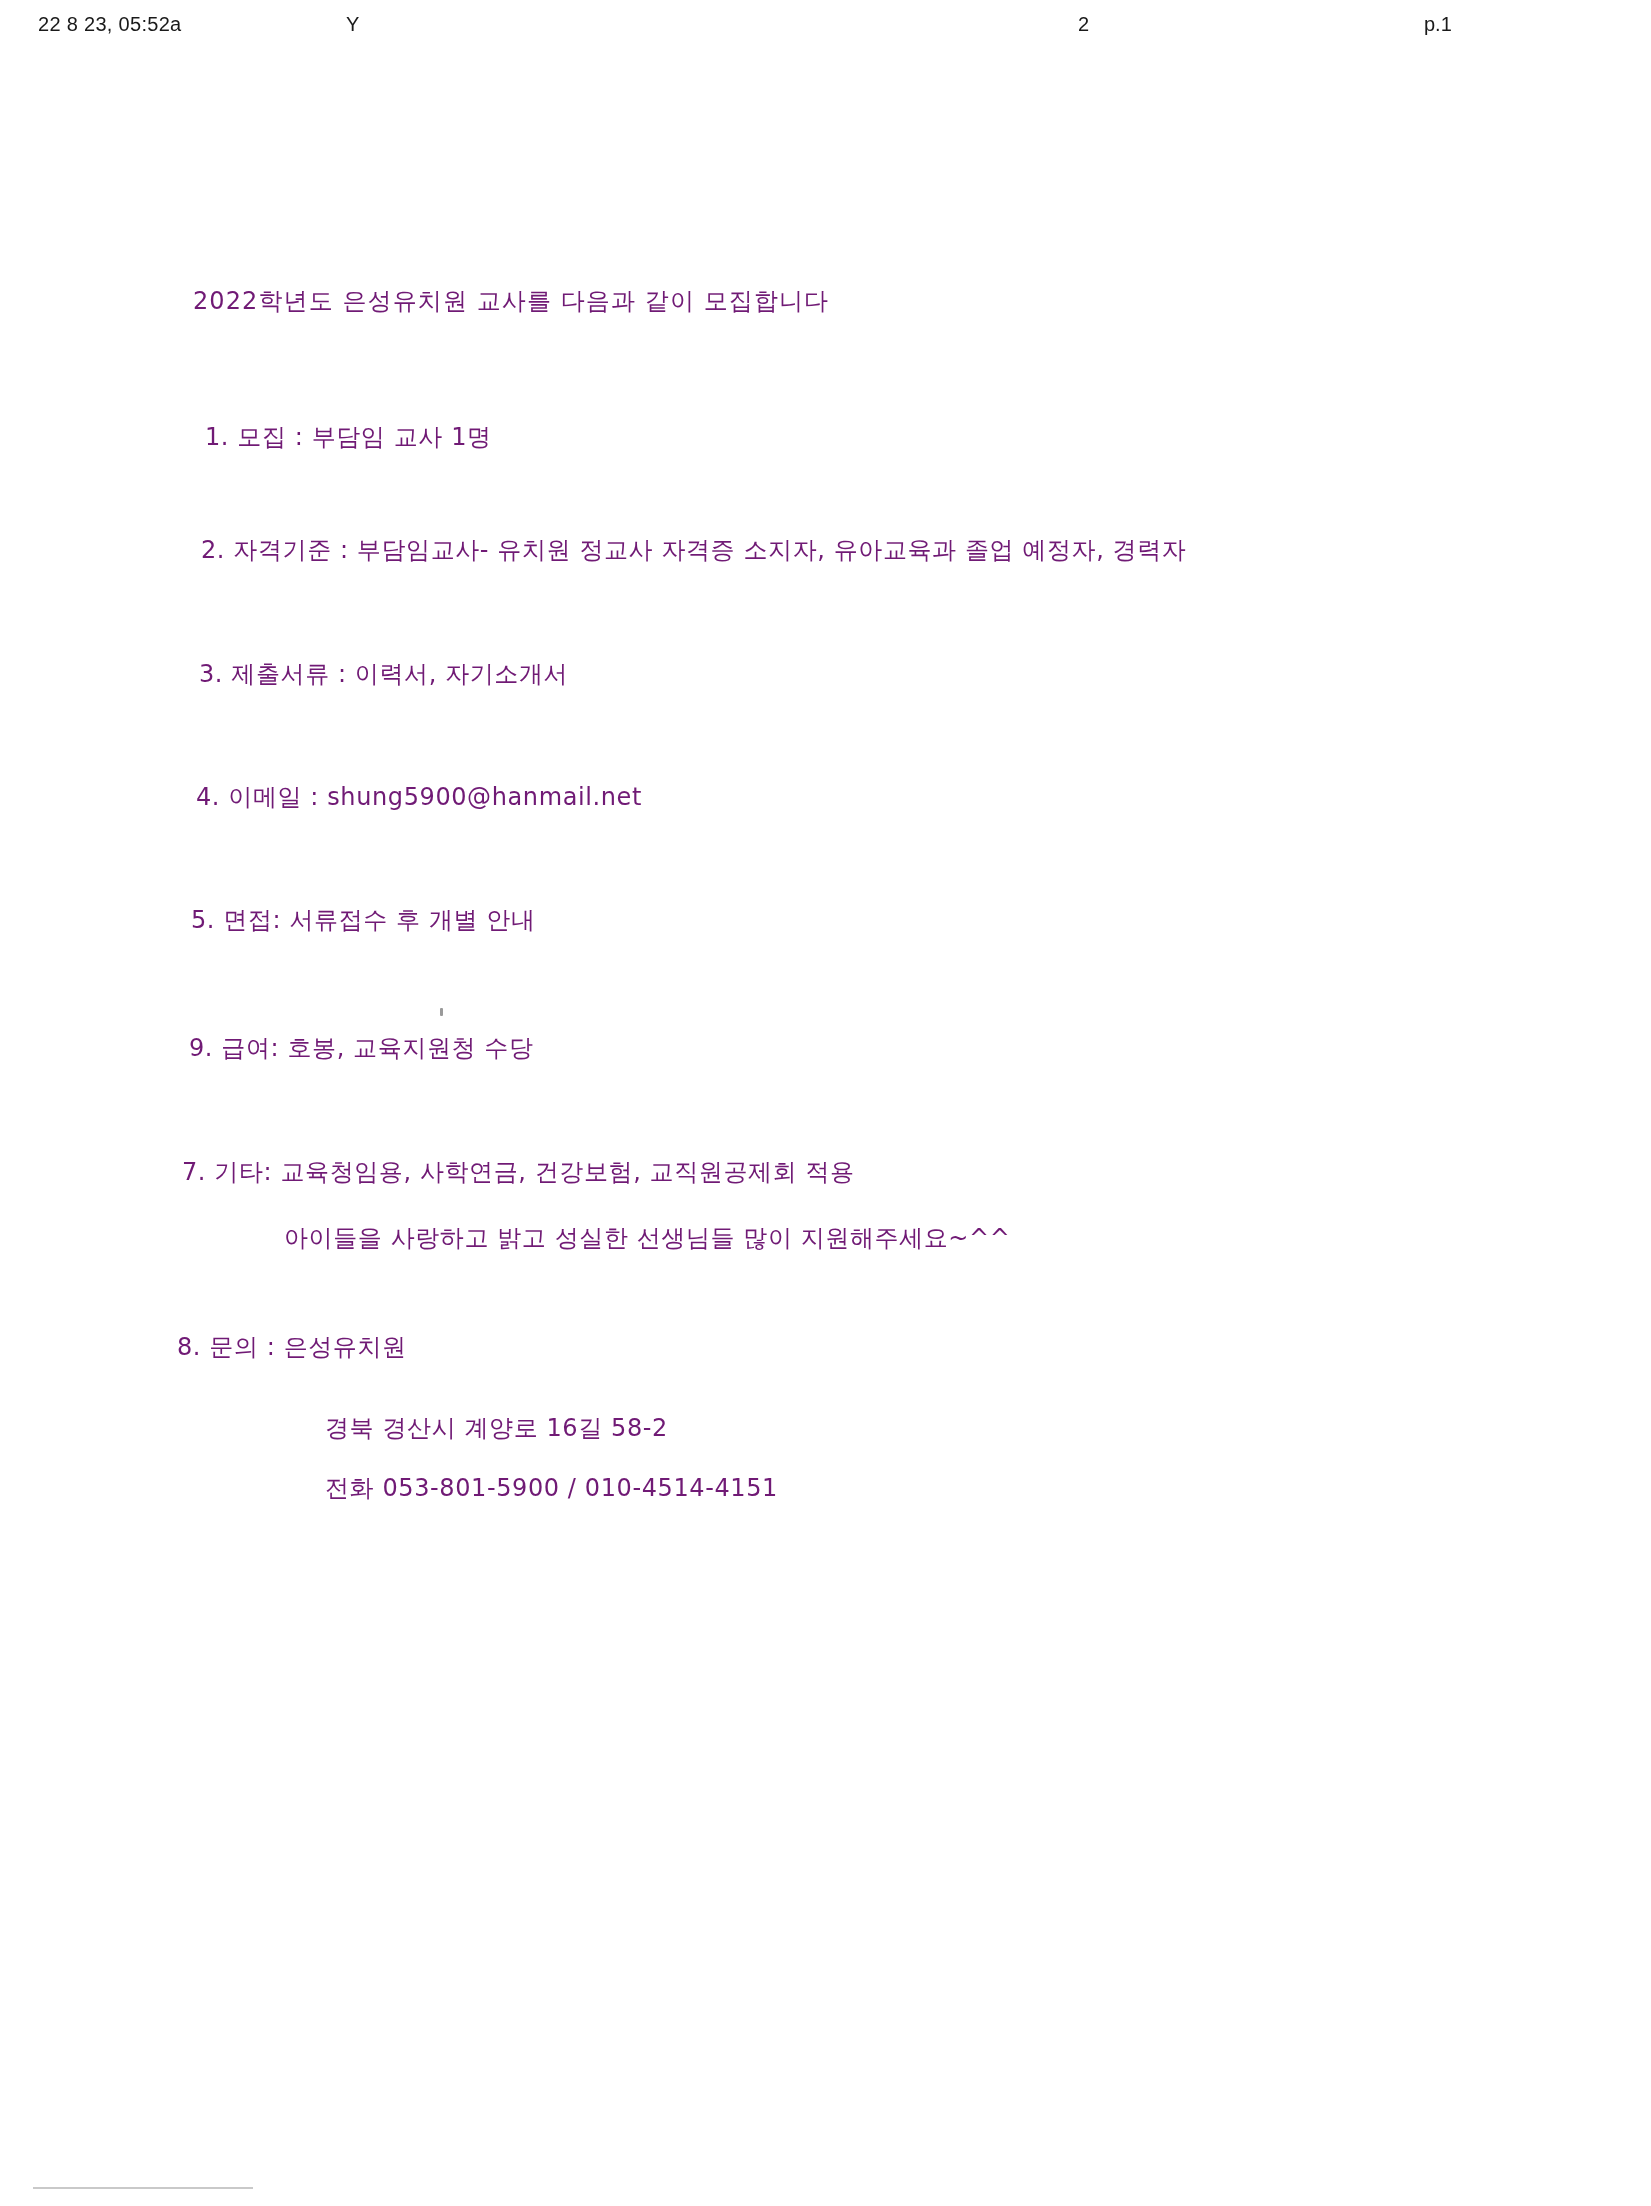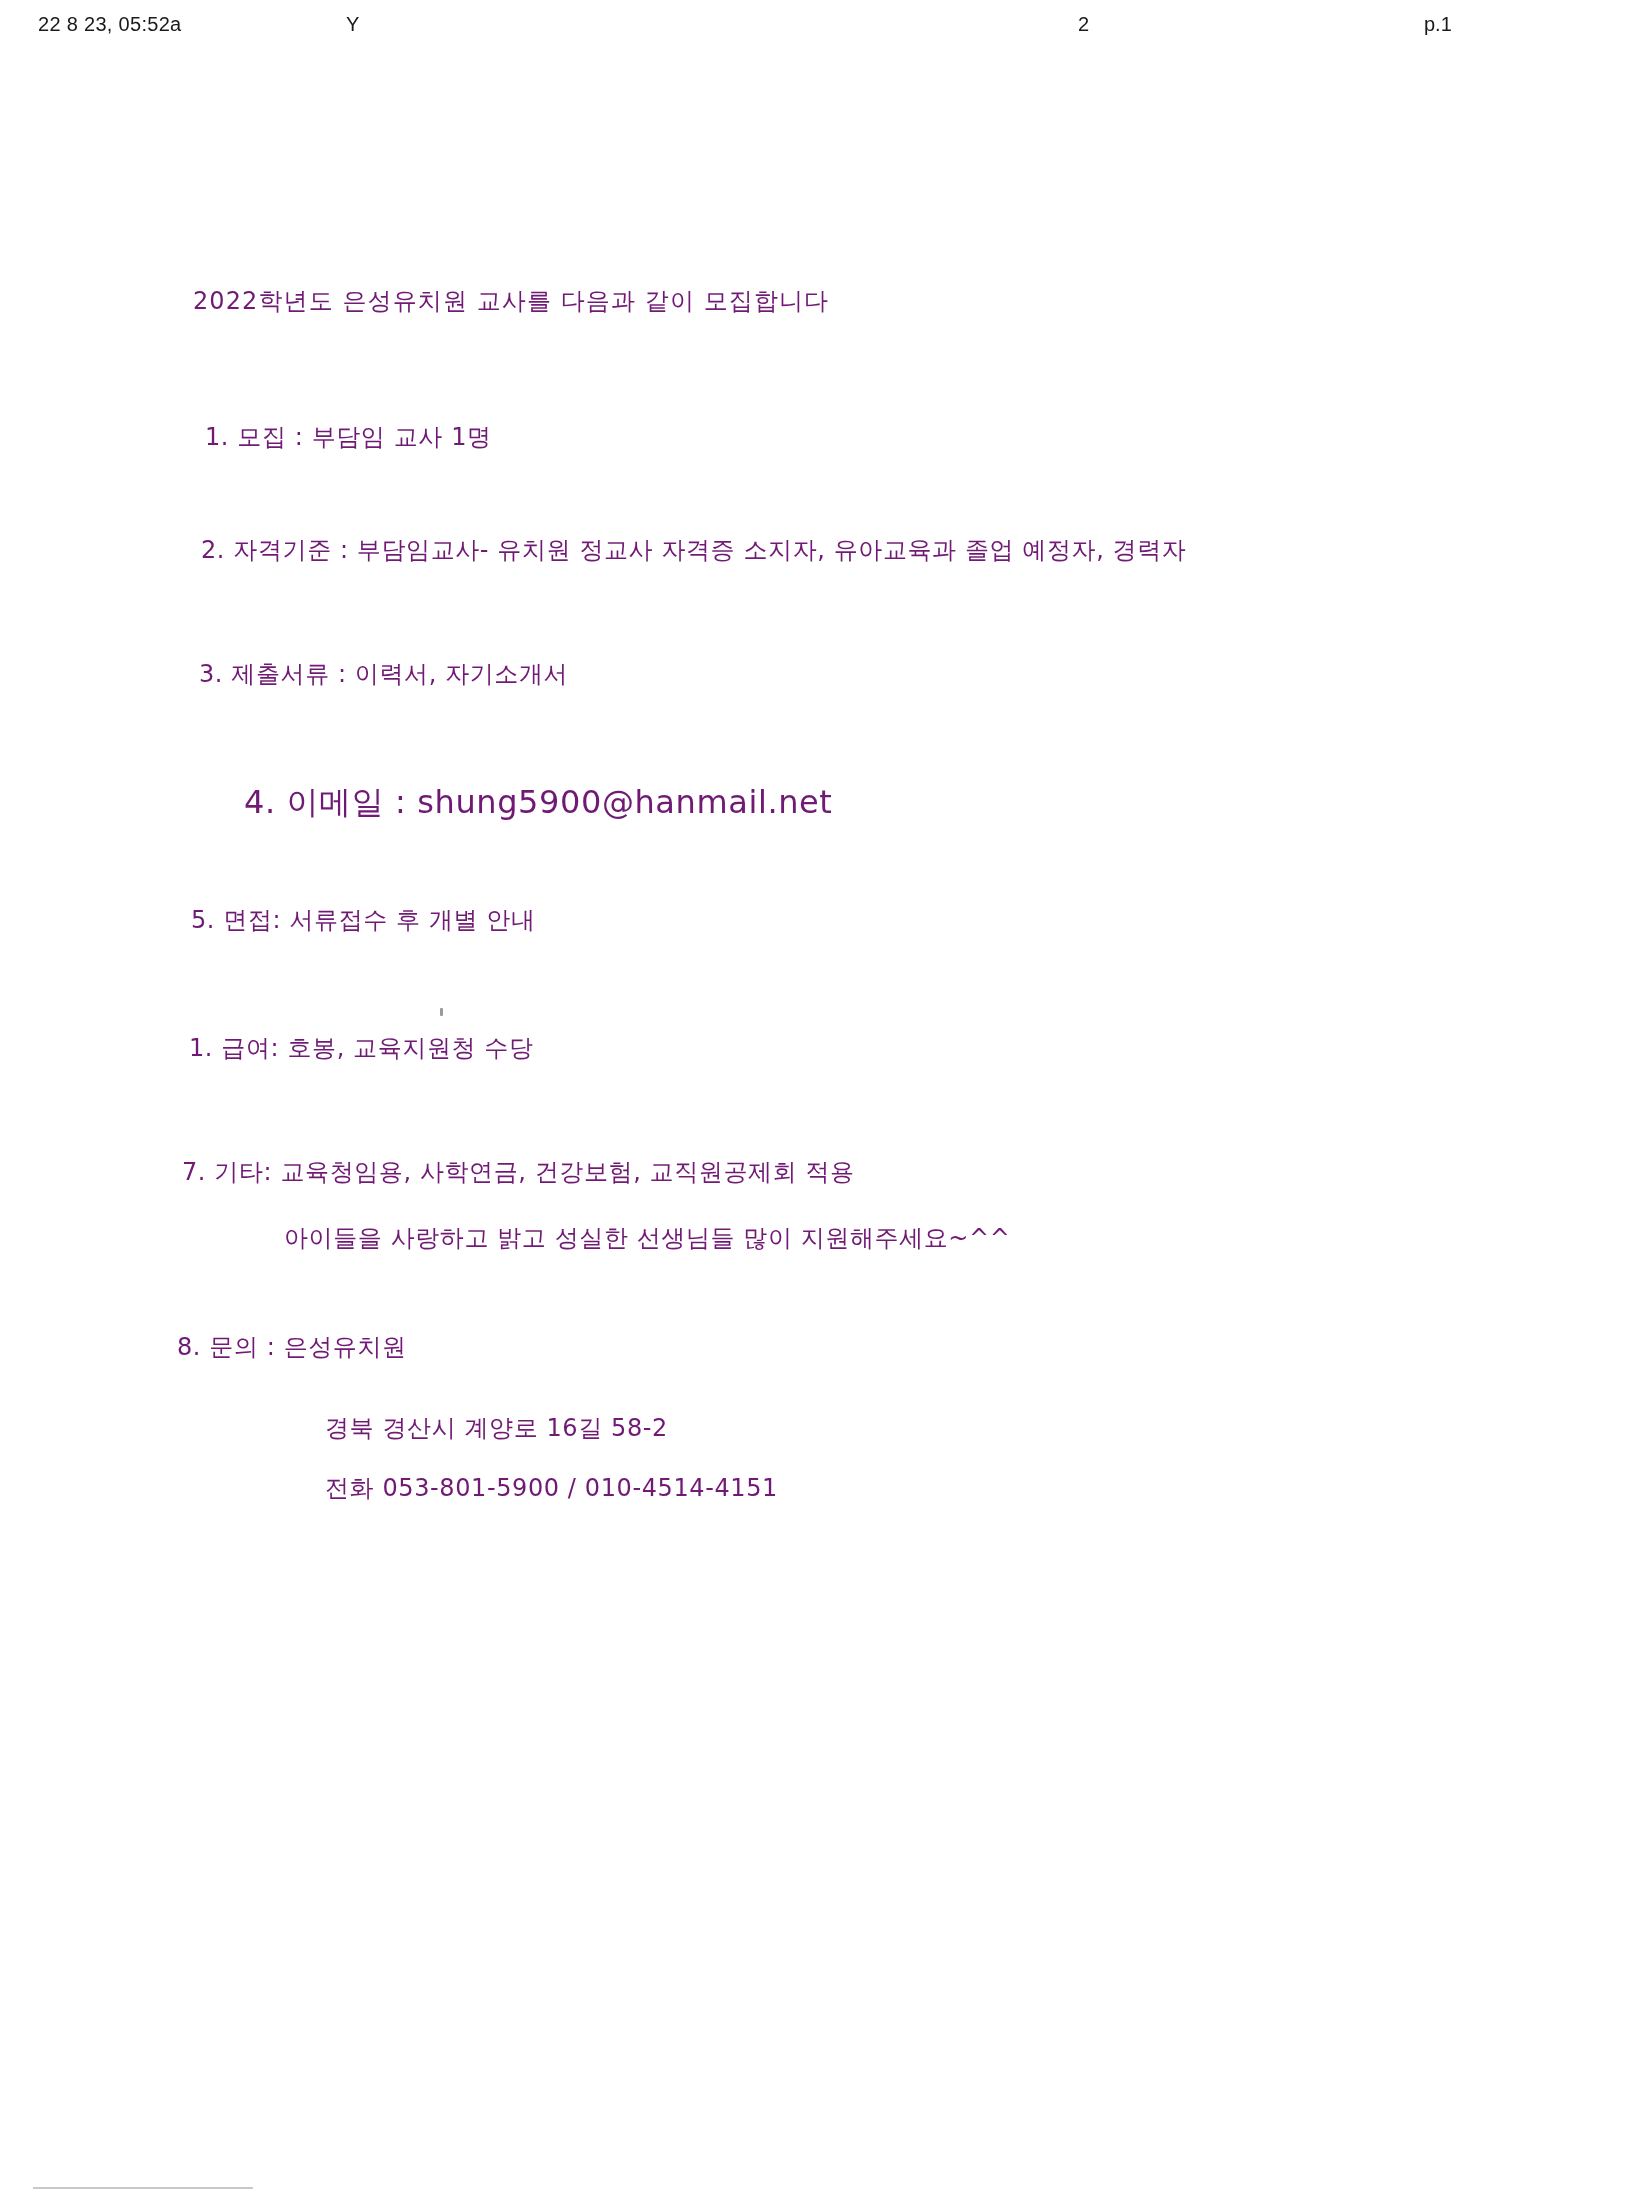--- a/index.html
+++ b/index.html
@@ -69,21 +69,21 @@
   .title {
     left: 193px;
     top: 285px;
     font-size: 24px;
     letter-spacing: 1.1px;
   }
 
   .item1 { left: 205px; top: 421px;  font-size: 24px; }
   .item2 { left: 201px; top: 534px;  font-size: 24px; }
   .item3 { left: 199px; top: 658px;  font-size: 24px; }
-  .item4 { left: 196px; top: 781px;  font-size: 32px; margin-left: 48px; }
+  .item4 { left: 196px; top: 781px;  font-size: 24px; }
   .item5 { left: 191px; top: 904px;  font-size: 24px; }
   .item6 { left: 189px; top: 1032px; font-size: 24px; }
   .item7 { left: 182px; top: 1156px; font-size: 24px; }
   .item7b{ left: 284px; top: 1222px; font-size: 24px; }
   .item8 { left: 177px; top: 1331px; font-size: 24px; }
   .addr  { left: 325px; top: 1412px; font-size: 24px; }
   .phone { left: 325px; top: 1472px; font-size: 24px; }
 
   
   .speck {
@@ -117,21 +117,21 @@
 </div>
 
 <div class="doc">
   <div class="line title">2022학년도 은성유치원 교사를 다음과 같이 모집합니다</div>
 
   <div class="line item1">1. 모집 : 부담임 교사 1명</div>
   <div class="line item2">2. 자격기준 : 부담임교사- 유치원 정교사 자격증 소지자, 유아교육과 졸업 예정자, 경력자</div>
   <div class="line item3">3. 제출서류 : 이력서, 자기소개서</div>
   <div class="line item4">4. 이메일 : shung5900@hanmail.net</div>
   <div class="line item5">5. 면접: 서류접수 후 개별 안내</div>
-  <div class="line item6">1. 급여: 호봉, 교육지원청 수당</div>
+  <div class="line item6">9. 급여: 호봉, 교육지원청 수당</div>
   <div class="line item7">7. 기타: 교육청임용, 사학연금, 건강보험, 교직원공제회 적용</div>
   <div class="line item7b">아이들을 사랑하고 밝고 성실한 선생님들 많이 지원해주세요~^^</div>
   <div class="line item8">8. 문의 : 은성유치원</div>
 
   <div class="line addr">경북 경산시 계양로 16길 58-2</div>
   <div class="line phone">전화 053-801-5900 / 010-4514-4151</div>
 
   <div class="speck"></div>
   <div class="scan-edge"></div>
 </div>

